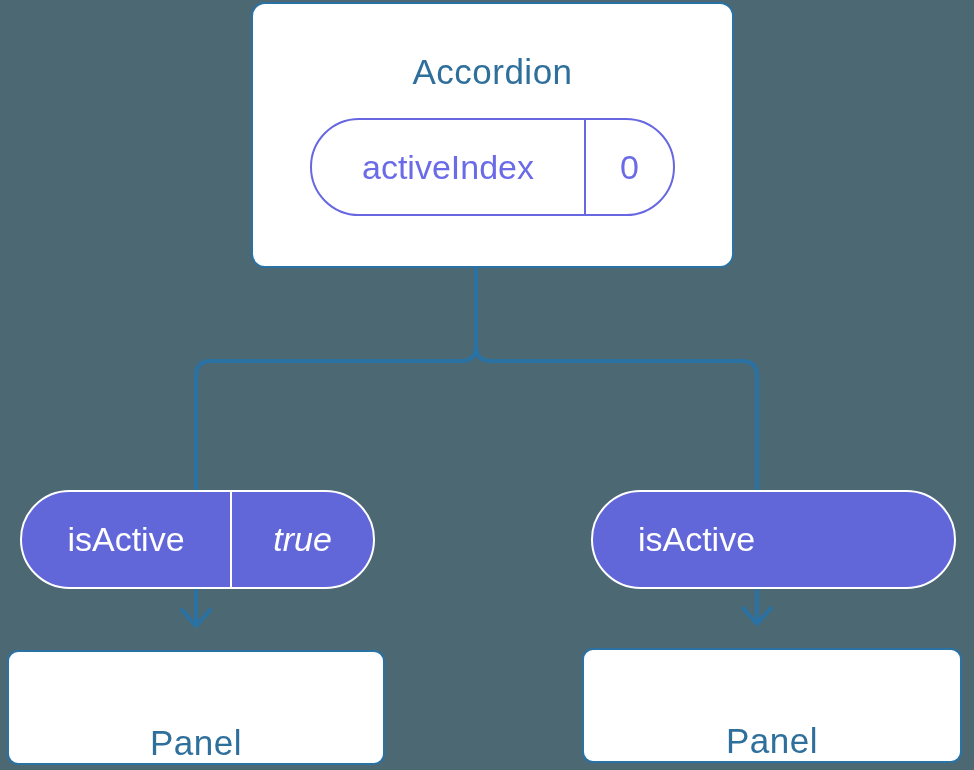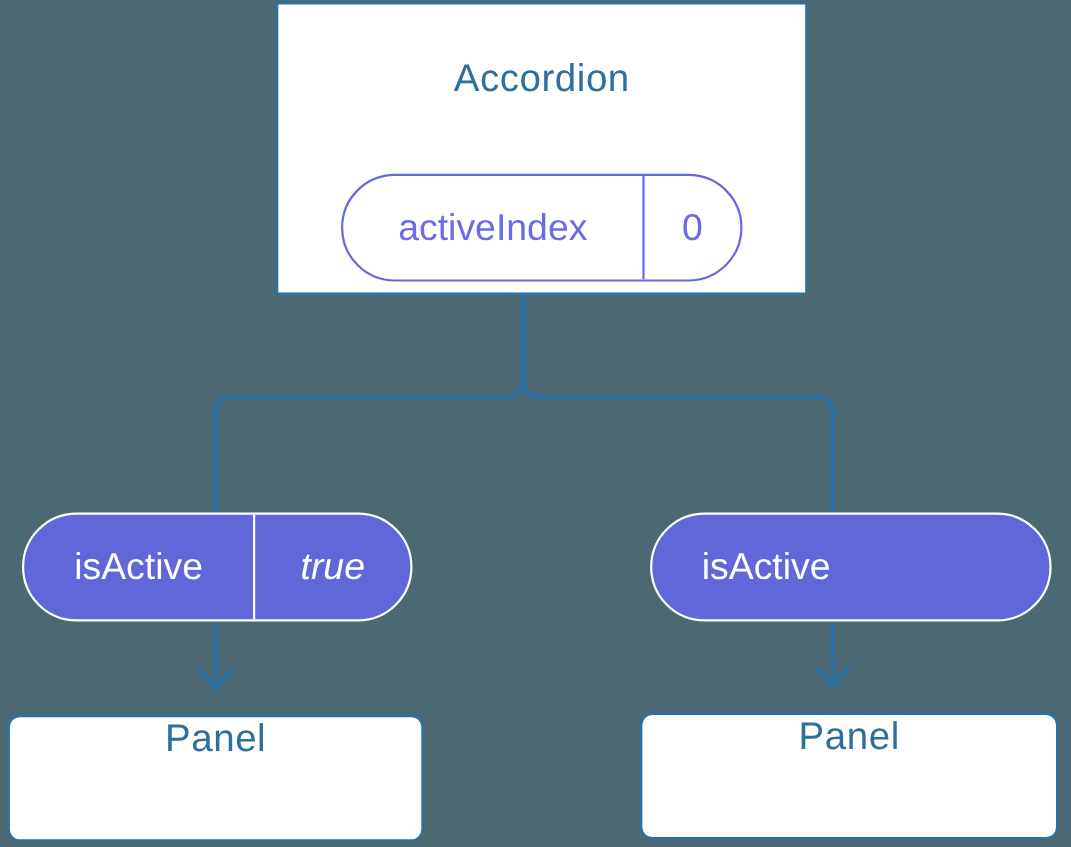--- a/index.html
+++ b/index.html
@@ -23,41 +23,40 @@
   .connectors{position:absolute;left:0;top:0;width:974px;height:770px;}
   .line{stroke:var(--blue);stroke-width:4;fill:none;stroke-linecap:round;stroke-linejoin:round;}
 
   .card{
     position:absolute;
     background:var(--card-bg);
     border:2.5px solid var(--blue);
   }
   .accordion-card{
     left:251px;top:2px;width:483px;height:266px;
-    border-radius:2px;
+    border-radius:14px;
     display:flex;flex-direction:column;align-items:center;
     padding-top:46px;
-    gap:36px;
   }
   .card-title{
     font-size:35px;font-weight:500;line-height:44px;
     color:var(--text-blue);
     letter-spacing:.5px;
   }
   .pill{
     display:flex;align-items:stretch;
     border-radius:60px;
     overflow:hidden;
+    margin-top:24px;
   }
   .pill .seg{
     display:flex;align-items:center;justify-content:center;
     font-size:34px;
   }
   .pill.outline{
-    margin-top:28px;
     width:365px;height:98px;
     border:2.5px solid var(--purple-border);
     background:var(--card-bg);
     color:var(--purple-text);
   }
   .pill.outline .seg.name{width:272px;}
   .pill.outline .seg.value{flex:1;border-left:2.5px solid var(--purple-border);}
   .pill.filled{
     position:absolute;
     background:var(--purple);
@@ -65,21 +64,21 @@
     color:var(--pill-text-light);
   }
   .pill-left{left:20px;top:466px;width:355px;height:99px;}
   .pill-left .seg.name{width:208px;}
   .pill-right{left:591px;top:466px;width:365px;height:99px;}
   .pill-right .seg.name{width:207px;}
   .pill.filled .seg.value{flex:1;border-left:2px solid var(--pill-text-light);font-style:italic;}
 
   .panel{
     border-radius:11px;
-    display:flex;align-items:flex-start;justify-content:center;
+    display:flex;align-items:flex-end;justify-content:center;
   }
   .panel-left{left:7px;top:650px;width:378px;height:115px;}
   .panel-right{left:582px;top:648px;width:380px;height:115px;}
   .panel-title{
     font-size:35px;font-weight:500;color:var(--text-blue);
     letter-spacing:.5px;
   }
 </style>
 </head>
 <body>

